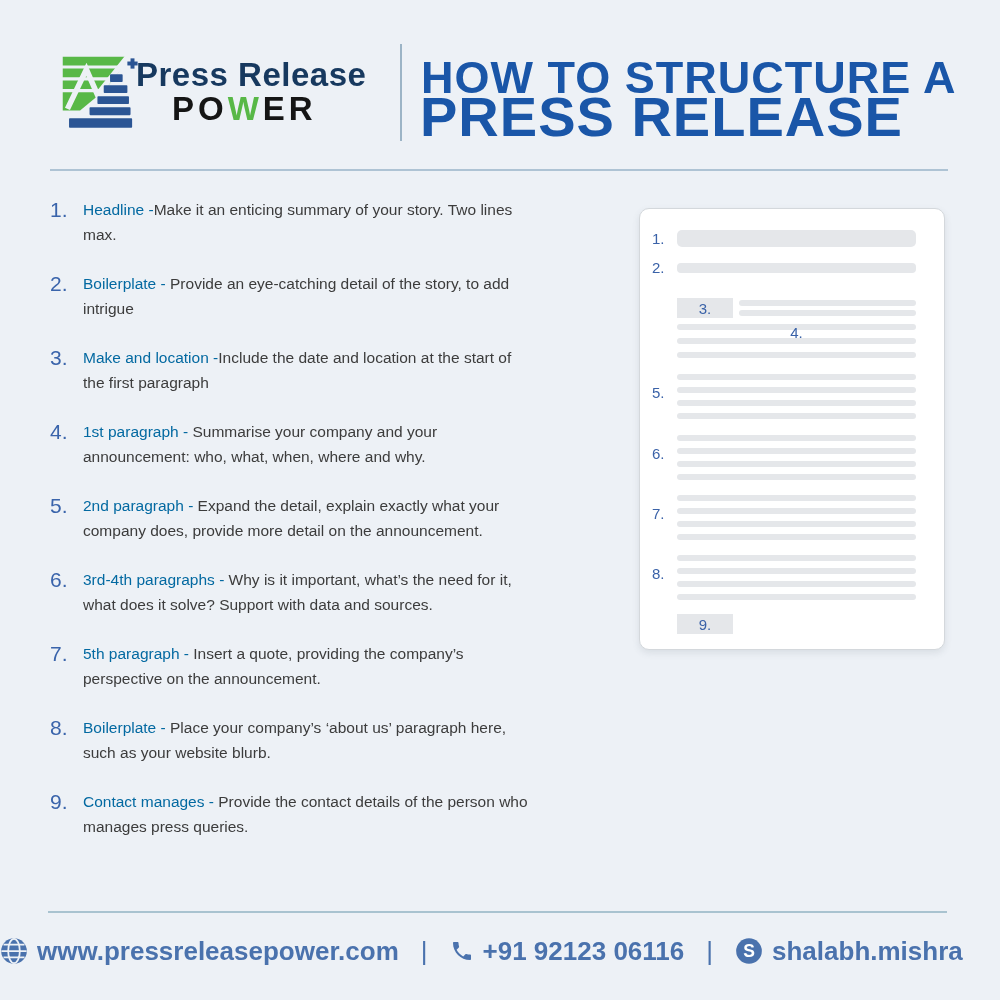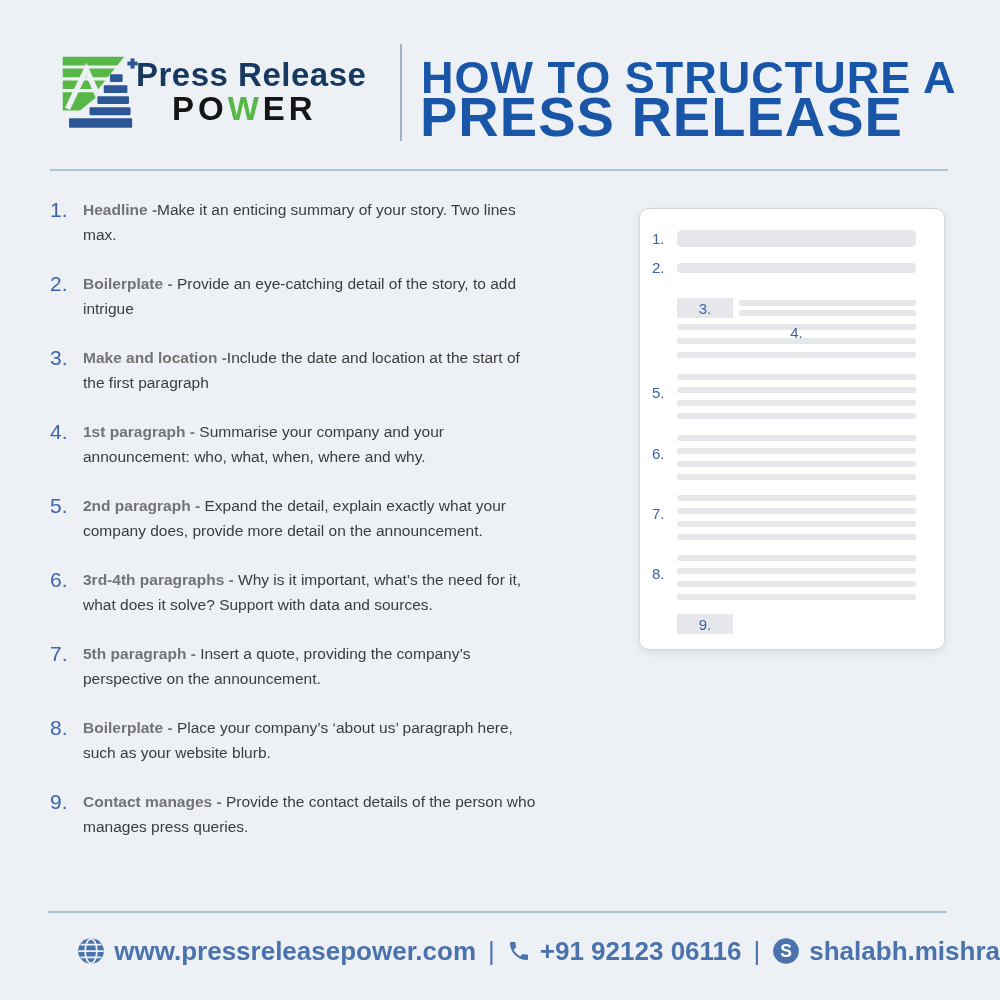--- a/index.html
+++ b/index.html
@@ -15,21 +15,21 @@
   .logo-text2 .w { color:#58b847; }
   .header-vline { position:absolute; left:400px; top:44px; width:2px; height:97px; background:#9cb4c6; }
   .title-l1 { position:absolute; left:421px; top:36px; font-size:45px; font-weight:700; color:#1a56a8; letter-spacing:1px; white-space:nowrap;margin-top:16px; }
   .title-l2 { position:absolute; left:420px; top:84px; font-size:56px; font-weight:700; color:#1a56a8; letter-spacing:1px; white-space:nowrap; }
   .header-divider { position:absolute; left:50px; top:169px; width:898px; height:2px; background:#aec3d4; }
   
   .list { position:absolute; left:50px; top:197px; width:565px; }
   .list-item { display:flex; margin-bottom:24px; min-height:50px; }
   .li-num { flex:none; width:33px; font-size:21px; line-height:26px; color:#3a64ab; }
   .li-text { flex:1; font-size:15.5px; line-height:25px; color:#3c3c3c; white-space:pre-line; }
-  .li-text b { font-weight:700; color:#737373; }
+  .li-text b { font-weight:400; color:#0369a1; }
   
   .card {
     position:absolute; left:639px; top:208px; width:306px; height:442px;
     box-sizing:border-box; background:#ffffff; border:1px solid #d4d8dc;
     border-radius:10px; box-shadow:0 3px 7px rgba(90,105,120,.14);
     padding:21px 28px 0 12px;
   }
   .m-row { display:flex; align-items:center; }
   .m-num { flex:none; width:25px; font-size:15px; color:#3a62a8; }
   .m-bar { flex:1; background:#e5e7ea; border-radius:4px; }
@@ -43,21 +43,21 @@
   .m-par4 { position:relative; margin:6px 0 0 25px; display:flex; flex-direction:column; gap:8px; }
   .m-par4-label { position:absolute; left:50%; top:0; transform:translateX(-50%); font-size:15px; color:#3a62a8; }
   .m-par { display:flex; margin-top:15px; }
   .m-par.mt16 { margin-top:16px; }
   .m-par .m-num { padding-top:10px; }
   .m-par-lines { flex:1; display:flex; flex-direction:column; gap:7px; }
   .m-box9 { margin:14px 0 0 25px; }
   
   .footer-divider { position:absolute; left:48px; top:911px; width:899px; height:2px; background:#a9c3d0; }
   .footer { position:absolute; left:0; top:929px; width:1000px; height:44px;
-    display:flex; align-items:center; justify-content:flex-end; gap:9px;
+    display:flex; align-items:center; justify-content:flex-start; gap:19px;
     color:#4a72ad; font-size:26px; font-weight:700; }
   .footer .sep { font-weight:400; padding:0 3px; }
   .footer .f-item { display:flex; align-items:center; gap:9px; }
   .footer svg { display:block; }
 </style>
 </head>
 <body>
 
 <div class="page">
 

